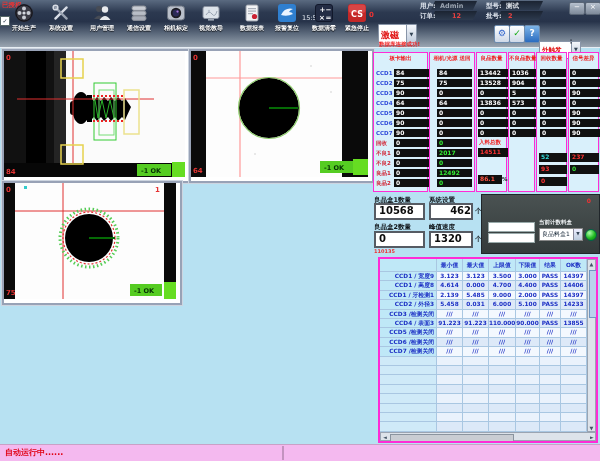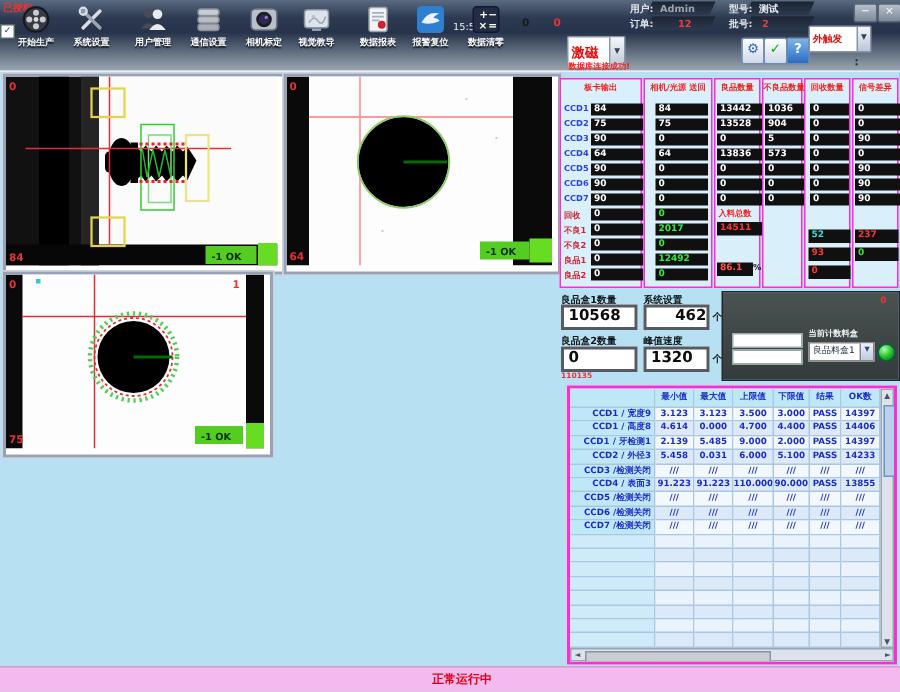--- a/index.html
+++ b/index.html
@@ -111,21 +111,21 @@
     <div class="kvl" style="left:420px;top:12px;">订单:</div>
     <div class="kvv" style="left:452px;top:12px;color:#e84040;">12</div>
     <div class="kvl" style="left:486px;top:2px;">型号:</div>
     <div class="kvv" style="left:506px;top:2px;color:#e6eaef;">测试</div>
     <div class="kvl" style="left:486px;top:12px;">批号:</div>
     <div class="kvv" style="left:508px;top:12px;color:#e84040;">2</div>
 
     <div class="sbtn" style="left:494px;color:#36c;">⚙</div>
     <div class="sbtn" style="left:509px;color:#1a1;">✓</div>
     <div class="sbtn help" style="left:524px;">?</div>
-    <div class="dd small" style="left:539px;width:40px;top:17px;">
+    <div class="dd small" style="left:539px;width:40px;top:41px;">
       <span class="txt">外触发</span>
       <span class="ar">▼</span>
     </div>
 
     <div class="wbtn" style="left:569px;">−</div>
     <div class="wbtn" style="left:585px;">×</div>
     <div class="autoTag"><span class="dots">∶</span><span class="t">自动</span></div>
   <div class="tb-item" style="left: 3px;">
         <div class="ic">
           <svg viewBox="0 0 20 20">
@@ -218,20 +218,30 @@
         <div class="ic">
           <svg viewBox="0 0 20 20">
             <rect x="1.5" y="1.5" width="17" height="17" rx="2.5" fill="#232c44" stroke="#11182b"></rect>
             <text x="5.5" y="9" font-size="7" fill="#fff" font-weight="bold">+</text>
             <text x="11.5" y="9" font-size="7" fill="#fff" font-weight="bold">−</text>
             <text x="5" y="16.5" font-size="7" fill="#fff" font-weight="bold">×</text>
             <text x="11.5" y="16.5" font-size="7" fill="#fff" font-weight="bold">=</text>
           </svg>
         </div>
         <span class="lb">数据清零</span>
+      </div>
+      <div class="tb-item" style="left: 336px;">
+        <div class="ic">
+          <svg viewBox="0 0 20 20">
+            <rect x="1" y="1" width="18" height="18" rx="3" fill="#c42828"></rect>
+            <rect x="1.5" y="1.5" width="17" height="8.5" rx="3" fill="#d84545"></rect>
+            <text x="10" y="14" font-size="8" fill="#fff" font-weight="bold" text-anchor="middle">CS</text>
+          </svg>
+        </div>
+        <span class="lb">紧急停止</span>
       </div>
     </div>
 
   <div class="cam" style="left:2px;top:49px;width:185px;height:130px;">
     <svg width="181" height="126" viewBox="0 0 181 126">
       <rect x="0" y="0" width="181" height="126" fill="#fbfbfb"></rect>
       <rect x="0" y="0" width="62" height="126" fill="#111"></rect>
       <rect x="22" y="0" width="20" height="126" fill="#000"></rect>
       <rect x="50" y="0" width="12" height="126" fill="#242424"></rect>
       <rect x="0" y="112" width="181" height="14" fill="#070707"></rect>
@@ -576,15 +586,15 @@
         <div class="arr" style="left: 0px; top: 165px; width: 7px; height: 6px;">▼</div>
       </div>
       <div class="sb" style="left: 0px; top: 173px; width: 216px; height: 9px;">
         <div class="arr" style="left: 1px; top: 1px; width: 6px; height: 6px;">◄</div>
         <div class="thumb" style="left: 9px; top: 1px; width: 122px; height: 6px;"></div>
         <div class="arr" style="left: 208px; top: 1px; width: 6px; height: 6px;">►</div>
       </div>
     </div>
 
   <div class="status">
-    <div class="stseg" style="left:284px;width:315px;border-right:none;">正常运行中</div>
+    <div class="stseg" style="left:1px;width:283px;">自动运行中......</div>
   </div>
 </div>
 
 </body></html>

